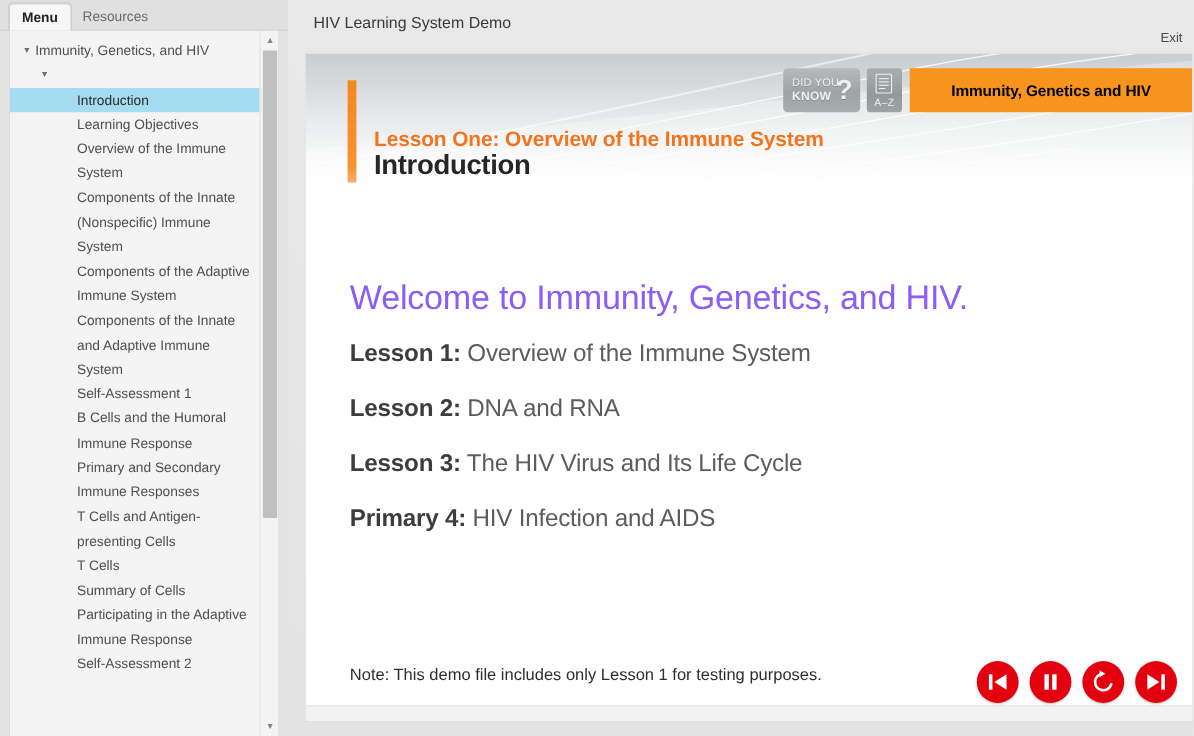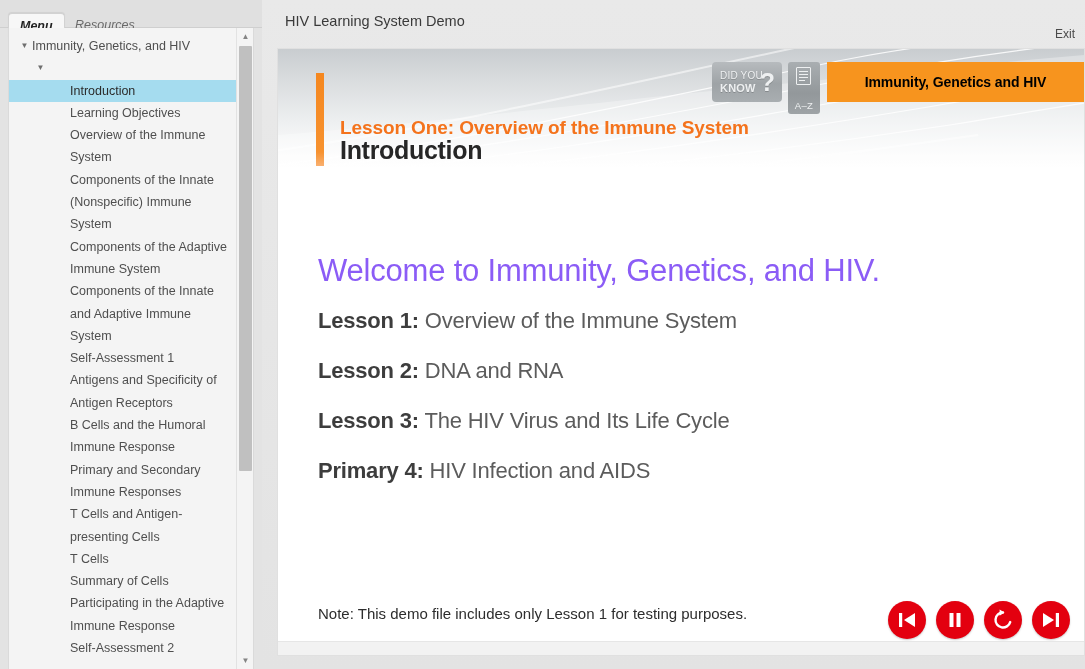--- a/index.html
+++ b/index.html
@@ -26,29 +26,28 @@
   }
   .tabbar {
     position: absolute;
     left: 0; top: 0;
     width: 262px; height: 28px;
     background: #e0e0e0;
     border-bottom: 1px solid #cfcfcf;
   }
   .tab {
     position: absolute;
-    top: 13px;
+    top: 3px;
     height: 25px;
     padding: 0 11px;
     line-height: 25px;
     font-size: 12.5px;
     color: #555;
     cursor: pointer;
     border-radius: 4px 4px 0 0;
-    font-style: italic;
   }
   .tab.active {
     left: 8px;
     background: #f7f7f7;
     color: #222;
     font-weight: bold;
     box-shadow: 0 -1px 1px rgba(0,0,0,0.07);
     border: 1px solid #d2d2d2;
     border-bottom: none;
     line-height: 24px;
@@ -215,21 +214,21 @@
     position: absolute; left: 8px; top: 20px;
     font-size: 11px; font-weight: bold; letter-spacing: 0.2px;
   }
   .dyk-q {
     position: absolute; right: 7px; top: 5px;
     font-size: 25px; font-weight: bold; line-height: 30px;
   }
   .az-btn {
     position: absolute;
     left: 510px; top: 13px;
-    width: 32px; height: 52px;
+    width: 32px; height: 40px;
     border-radius: 3px;
     background: linear-gradient(to bottom, #a9aeb1 0%, #93989b 60%, #9ea3a6 100%);
     cursor: pointer;
     color: #eef0f1;
   }
   .az-doc {
     position: absolute; left: 8px; top: 5px;
     width: 15px; height: 18px;
     border: 1.5px solid #eef0f1;
     border-radius: 1px;
@@ -354,23 +353,20 @@
             <span class="label">Components of the Innate (Nonspecific) Immune System</span>
           </div>
           <div class="tree-row level2">
             <span class="label">Components of the Adaptive Immune System</span>
           </div>
           <div class="tree-row level2">
             <span class="label">Components of the Innate and Adaptive Immune System</span>
           </div>
           <div class="tree-row level2">
             <span class="label">Self-Assessment 1</span>
-          </div>
-          <div class="tree-row level2">
-            <span class="label">Antigens and Specificity of Antigen Receptors</span>
           </div>
           <div class="tree-row level2">
             <span class="label">B Cells and the Humoral Immune Response</span>
           </div>
           <div class="tree-row level2">
             <span class="label">Primary and Secondary Immune Responses</span>
           </div>
           <div class="tree-row level2">
             <span class="label">T Cells and Antigen-presenting Cells</span>
           </div>

